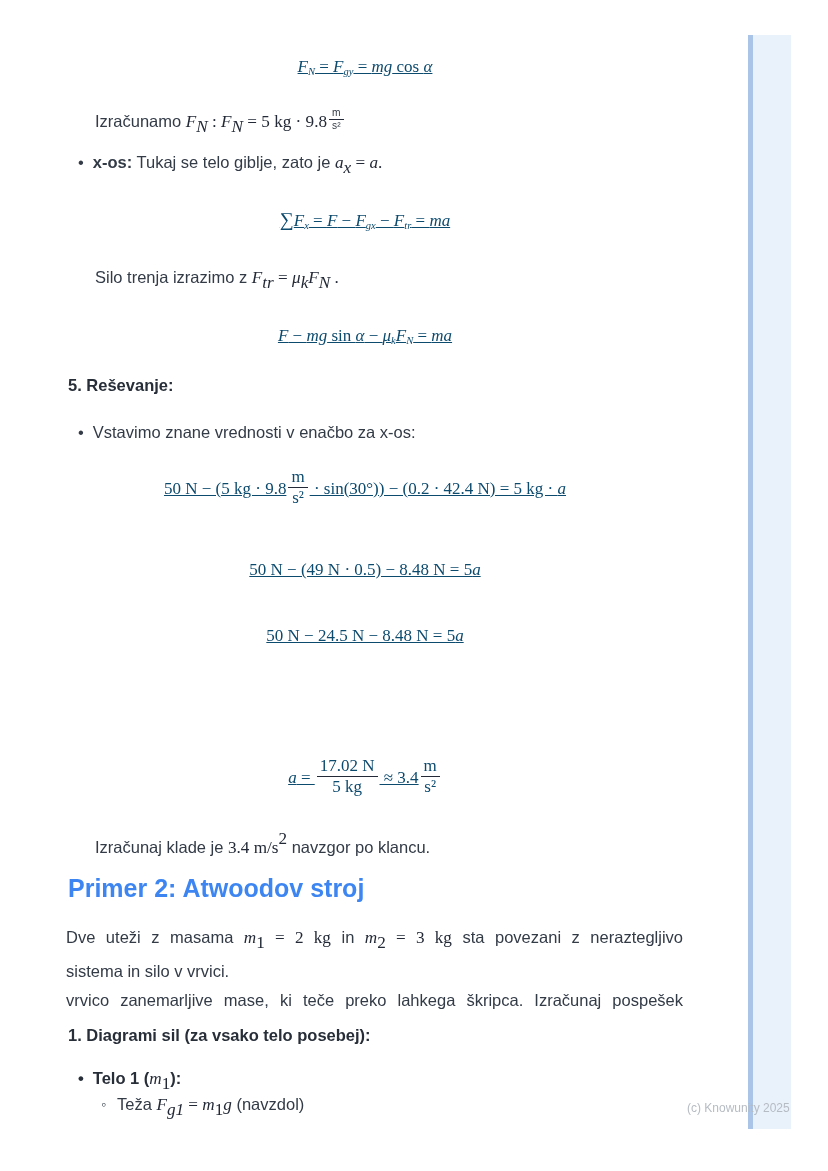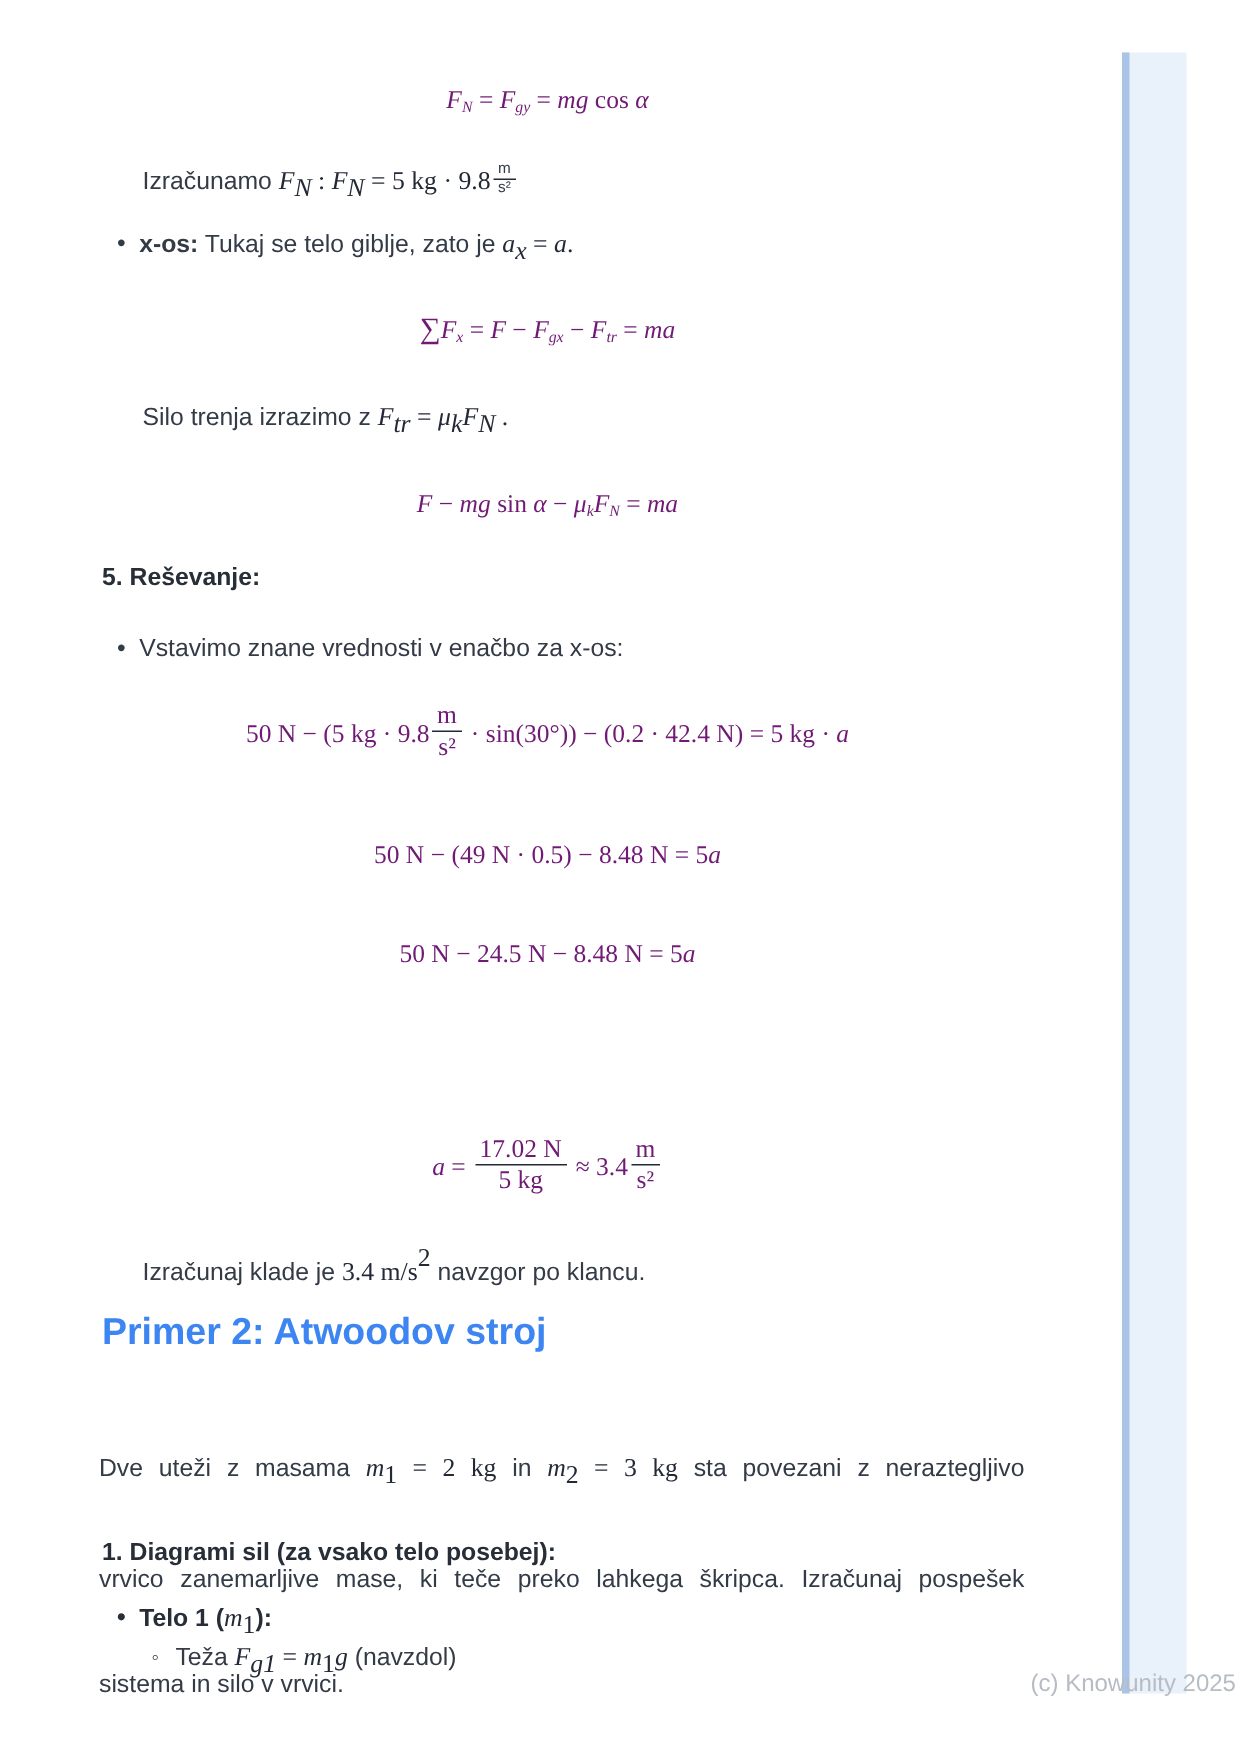--- a/index.html
+++ b/index.html
@@ -1,21 +1,21 @@
 <!DOCTYPE html>
 <html><head>
 <meta charset="utf-8">
 <style>
   html,body{margin:0;padding:0;background:#ffffff;}
   .page{position:relative;width:828px;height:1171px;background:#ffffff;overflow:hidden;
         font-family:"Liberation Sans",sans-serif;}
 
   
   .formula{position:absolute;left:70px;width:590px;text-align:center;
-           font-family:"Liberation Serif",serif;font-size:17px;color:#701a75;white-space:nowrap;}
+           font-family:"Liberation Serif",serif;font-size:17px;color:#0c4a6e;white-space:nowrap;text-decoration:underline;}
   .f1{top:57px}  .f2{top:209px} .f3{top:326px}
   .f4{top:468px} .f5{top:560px} .f6{top:626px} .f7{top:694px} .f8{top:757px}
 
   
   .tline{position:absolute;font-size:16.5px;color:#333b47;white-space:nowrap;}
   .calc{left:95px;top:108px}
   .trenje{left:95px;top:268px}
   .pospesek{left:95px;top:829px}
 
   
@@ -28,25 +28,25 @@
   .bteza .marker{font-size:14px;position:relative;top:1px;}
 
   
   .heading{position:absolute;font-weight:700;font-size:16.5px;color:#272e38;white-space:nowrap;}
   .h-res{left:68px;top:376px}
   .h-diag{left:68px;top:1026px}
   .h2{position:absolute;left:68px;top:874px;font-size:25px;font-weight:700;color:#3d86f2;white-space:nowrap;text-align:right;}
 
   
   .para{position:absolute;left:66px;top:923px;width:617px;font-size:16.5px;color:#333b47;}
-  .pline{line-height:29px;margin-top:41px;}
+  .pline{line-height:29px;}
   .just{text-align:justify;text-align-last:justify;}
 
   
-  .watermark{position:absolute;left:687px;top:1101px;font-size:16px;color:#b6bcc3;z-index:3;white-space:nowrap;margin-top:13px;}
+  .watermark{position:absolute;left:687px;top:1101px;font-size:12px;color:#b6bcc3;z-index:3;white-space:nowrap;}
   .edgebar{position:absolute;left:748px;top:35px;width:43px;height:1094px;background:#e9f1fb;
            border-left:5px solid #a9c4e6;box-sizing:border-box;z-index:2;}
 
   
   .tk-r,.tk-i,.tk-sub,.tk-dsub,.tk-sup,.tk-sum{font-family:"Liberation Serif",serif;}
   .tline .tk-r,.tline .tk-i,.tline .tk-sub,.tline .tk-dsub,.tline .tk-sup,
   .bullet .tk-r,.bullet .tk-i,.bullet .tk-sub,.bullet .tk-dsub,
   .para .tk-r,.para .tk-i,.para .tk-sub,.para .tk-dsub{font-size:1.04em;color:#232936;font-weight:400;}
   .tk-i{font-style:italic;}
   .tk-sum{font-size:1.15em;}
@@ -92,22 +92,22 @@
   <div class="formula f5"><span class="tk-r">50 N − (49 N · 0.5) − 8.48 N = 5</span><span class="tk-i">a</span></div>
   <div class="formula f6"><span class="tk-r">50 N − 24.5 N − 8.48 N = 5</span><span class="tk-i">a</span></div>
   <div class="formula f8"><span class="tk-i">a</span><span class="tk-r"> = </span><span class="frac"><span class="num">17.02 N</span><span class="den">5 kg</span></span><span class="tk-r"> ≈ 3.4</span><span class="frac"><span class="num">m</span><span class="den">s²</span></span></div>
 
   <div class="tline pospesek"><span class="tk-sans">Izračunaj klade je </span><span class="tk-r">3.4 m/s</span><span class="tk-sup">2</span><span class="tk-sans"> navzgor po klancu.</span></div>
 
   <div class="h2">Primer 2: Atwoodov stroj</div>
 
   <div class="para">
     <div class="pline just"><span class="tk-sans">Dve uteži z masama </span><span class="tk-i">m</span><span class="tk-dsub">1</span><span class="tk-r"> = 2 kg</span><span class="tk-sans"> in </span><span class="tk-i">m</span><span class="tk-dsub">2</span><span class="tk-r"> = 3 kg</span><span class="tk-sans"> sta povezani z neraztegljivo</span></div>
+    <div class="pline"><span class="tk-sans">sistema in silo v vrvici.</span></div>
     <div class="pline just"><span class="tk-sans">vrvico zanemarljive mase, ki teče preko lahkega škripca. Izračunaj pospešek</span></div>
-    <div class="pline"><span class="tk-sans">sistema in silo v vrvici.</span></div>
   </div>
 
   <div class="heading h-diag">1. Diagrami sil (za vsako telo posebej):</div>
 
   <div class="bullet btelo">
     <span class="marker">•</span>
     <span><span class="tk-sansb">Telo 1 (</span><span class="tk-i">m</span><span class="tk-dsub">1</span><span class="tk-sansb">):</span></span>
   </div>
 
   <div class="bullet bteza">

